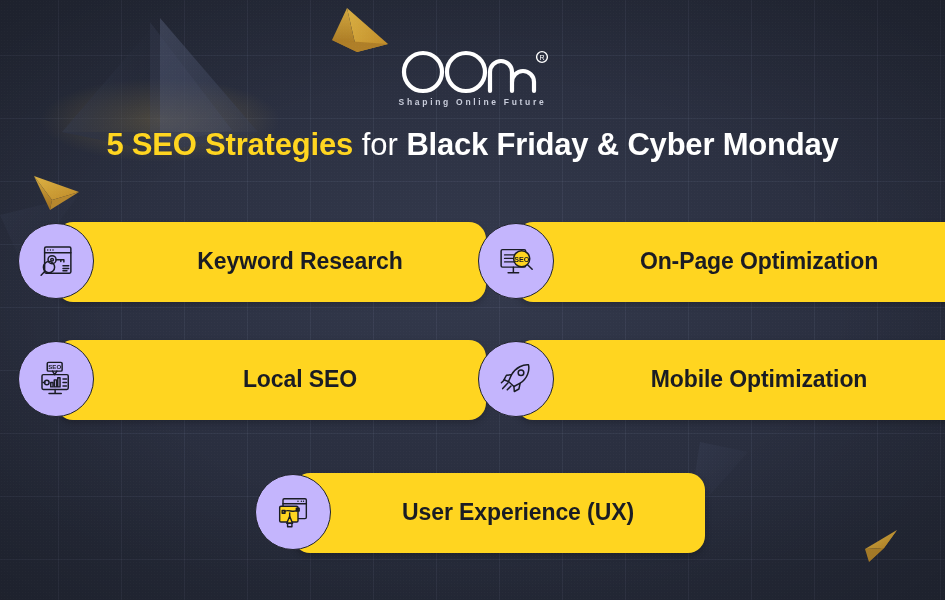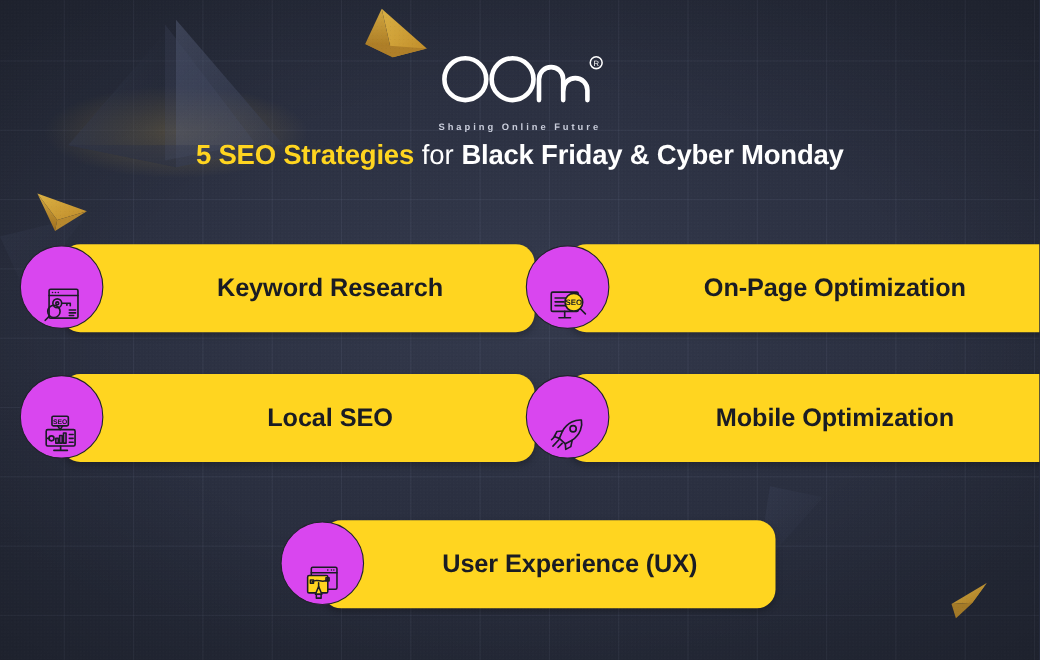--- a/index.html
+++ b/index.html
@@ -59,35 +59,35 @@
   .logo-wrap {
     position: absolute;
     left: 0; right: 0;
     top: 48px;
     display: flex;
     flex-direction: column;
     align-items: center;
   }
   .logo-mark { display: block; }
   .logo-tagline {
-    margin-top: 16px;
+    margin-top: 3px;
     color: #c9cddb;
     font-size: 8.5px;
     letter-spacing: 2.7px;
     font-weight: 600;
     white-space: nowrap;
   }
 
   
   .headline {
     position: absolute;
     top: 128px;
     left: 0; right: 0;
     text-align: center;
-    font-size: 25px;
+    font-size: 31px;
     line-height: 1.1;
     white-space: nowrap;
   }
   .h-yellow { color: #FFD520; font-weight: 700; letter-spacing: -0.2px; }
   .h-for    { color: #ffffff; font-weight: 400; letter-spacing: 0px; }
   .h-white  { color: #ffffff; font-weight: 700; letter-spacing: -0.2px; }
 
   
   .row { position: absolute; display: flex; align-items: center; }
   .row-1 { top: 220px; }
@@ -111,24 +111,24 @@
   .pill-w-left   { width: 430px; }
   .pill-w-right  { width: 448px; }
   .pill-w-center { width: 412px; }
 
   .badge {
     position: relative;
     z-index: 3;
     width: 76px;
     height: 76px;
     border-radius: 50%;
-    background: #d946ef;
+    background: #c4b5fd;
     border: 1.6px solid #20232c;
     display: flex;
-    align-items: flex-end;
+    align-items: center;
     justify-content: center;
     box-sizing: border-box;
   }
   .badge svg { display: block; }
 
   .pill-label {
     position: relative;
     z-index: 2;
     color: #1a1c24;
     font-size: 23px;

